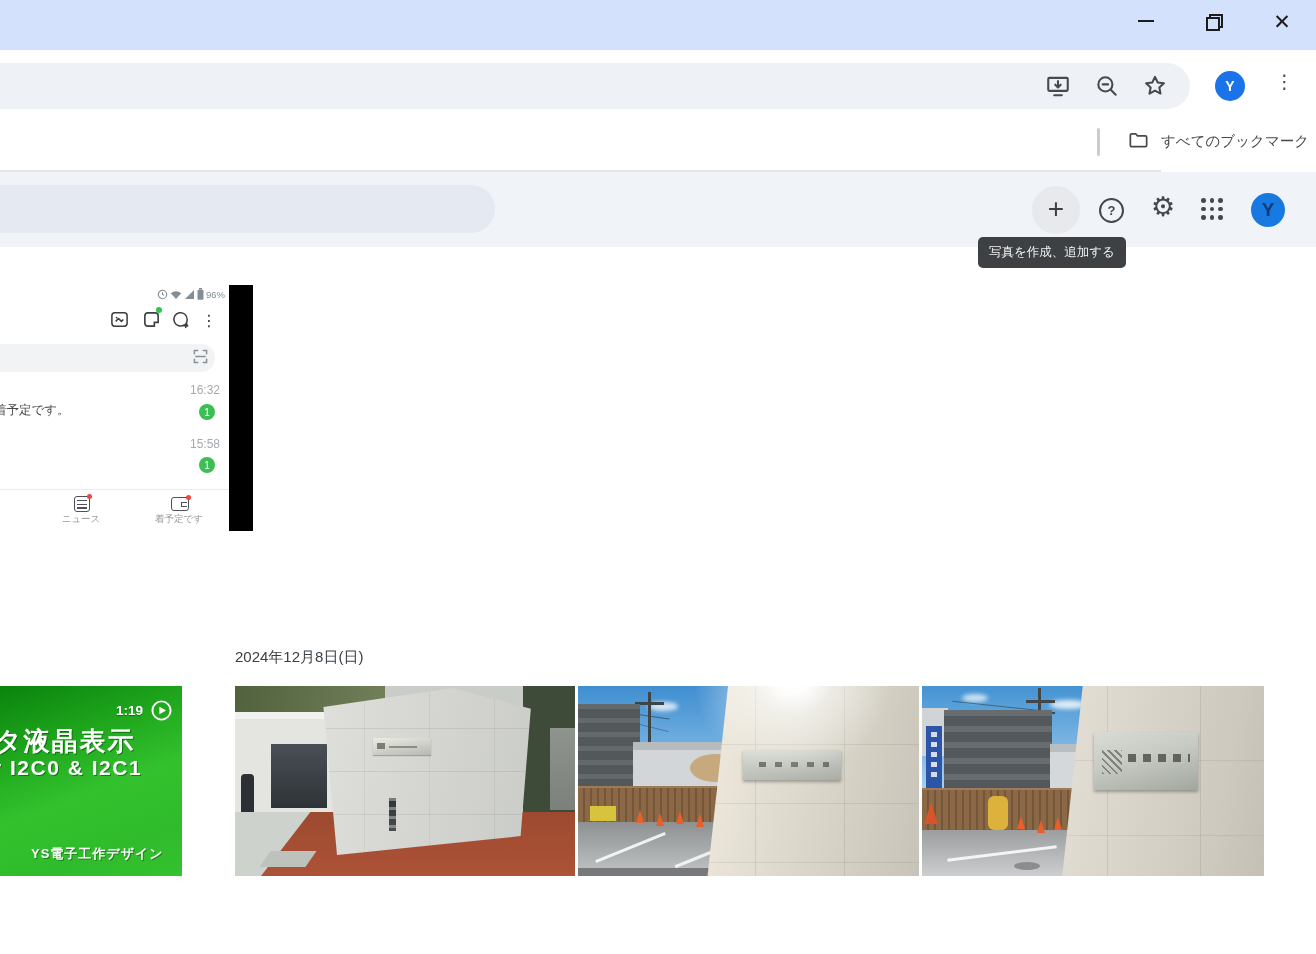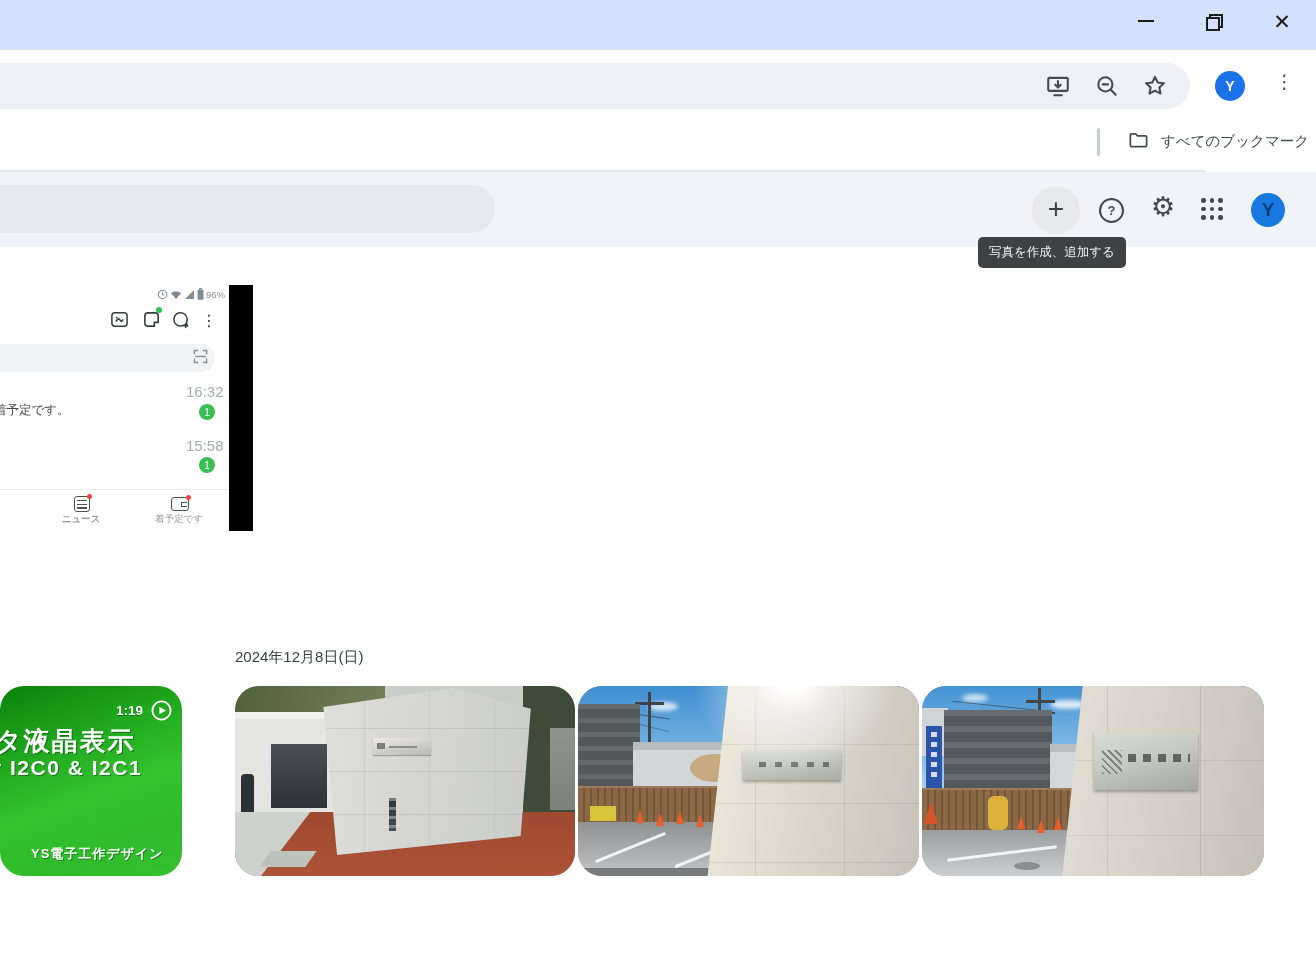--- a/index.html
+++ b/index.html
@@ -18,21 +18,21 @@
 
   
   .toolbar{left:0;top:50px;width:1316px;height:63px;background:#ffffff;}
   .omnibox{left:-40px;top:13px;width:1230px;height:46px;border-radius:23px;background:#eef1f6;}
   .tb-icon{width:26px;height:26px;color:#46494d;}
   .tb-avatar{left:1215px;top:21px;width:30px;height:30px;border-radius:50%;background:#1a73e8;
     color:#fff;font-size:14px;font-weight:bold;display:flex;align-items:center;justify-content:center;cursor:pointer;}
   .tb-menu{left:1275px;top:20px;font-size:19px;color:#46494d;cursor:pointer;width:18px;text-align:center;}
 
   
-  .bookmarks{left:0;top:113px;width:1161px;height:57px;background:#ffffff;border-bottom:2px solid #e4e6e9;padding-left:44px;}
+  .bookmarks{left:0;top:113px;width:1161px;height:57px;background:#ffffff;border-bottom:2px solid #e4e6e9;}
   .bm-divider{left:1097px;top:15px;width:3px;height:28px;background:#c7cdd6;border-radius:2px;}
   .bm-label{left:1161px;top:19px;font-size:14.5px;color:#45494e;white-space:nowrap;}
 
   
   .ph-header{left:0;top:172px;width:1316px;height:75px;background:#f0f3f8;}
   .ph-search{left:-30px;top:13px;width:525px;height:48px;border-radius:24px;background:#e4e9f2;cursor:text;}
   .ph-create{left:1032px;top:14px;width:48px;height:48px;border-radius:50%;background:#e7e9ec;
     display:flex;align-items:center;justify-content:center;cursor:pointer;}
   .ph-create span{font-size:28px;font-weight:300;color:#3d4043;line-height:1;margin-top:-2px;}
   .ph-help{left:1099px;top:26px;width:21px;height:21px;border:2px solid #45484b;border-radius:50%;
@@ -45,33 +45,33 @@
     color:#0d3c78;font-size:19px;font-weight:bold;display:flex;align-items:center;justify-content:center;cursor:pointer;}
   .tooltip{left:978px;top:237px;height:31px;background:#3d4144;border-radius:5px;padding:0 11px;
     color:#f2f2f2;font-size:12.5px;line-height:31px;white-space:nowrap;z-index:50;}
 
   
   .phone-tile{left:0;top:285px;width:253px;height:246px;background:#fff;overflow:hidden;cursor:pointer;}
   .st-row{right:28px;top:3px;display:flex;align-items:center;gap:2px;color:#838d93;}
   .st-row .pct{font-size:9.5px;}
   .ln-kebab{left:201px;top:26px;font-size:16px;color:#3b3e41;}
   .ln-search{left:-12px;top:59px;width:227px;height:28px;border-radius:14px;background:#f2f3f5;}
-  .ln-time{width:34px;text-align:right;font-size:15px;color:#a4aaae;position:absolute;left:186px;}
+  .ln-time{width:34px;text-align:right;font-size:12px;color:#a4aaae;position:absolute;left:186px;}
   .ln-badge{position:absolute;left:199px;width:16px;height:16px;border-radius:50%;background:#3bbf55;
     color:#fff;font-size:10px;display:flex;align-items:center;justify-content:center;}
   .ln-snippet{left:-6px;top:117px;font-size:12.5px;color:#4a4a4a;white-space:nowrap;}
   .ln-sep{left:0;top:204px;width:229px;height:1px;background:#ececec;}
   .tab-ic{position:absolute;border:1.6px solid #4e5256;border-radius:3px;background:#fff;}
   .red-dot{position:absolute;width:5px;height:5px;border-radius:50%;background:#f2453d;right:-3px;top:-3px;}
   .tab-label{position:absolute;font-size:9.5px;color:#96989a;text-align:center;white-space:nowrap;}
   .phone-black{left:229px;top:0;width:24px;height:246px;background:#000;}
 
   
   .date-header{left:235px;top:648px;font-size:15px;font-weight:500;color:#3b4045;}
-  .tile{position:absolute;top:686px;height:190px;overflow:hidden;cursor:pointer;border-radius:24px;}
+  .tile{position:absolute;top:686px;height:190px;overflow:hidden;cursor:pointer;}
   .video-tile{left:0;width:182px;background:linear-gradient(160deg,#0a830d 0%,#1ea51c 28%,#33c22e 55%,#2fbb2b 80%,#35c230 100%);}
   .vt-meta{position:absolute;top:13px;right:9px;display:flex;align-items:center;gap:7px;}
   .vt-dur{color:#fff;font-size:13.5px;font-weight:bold;text-shadow:0 1px 1px rgba(0,60,0,.5);}
   .vt-line1{position:absolute;left:-5px;top:38px;color:#fff;font-size:26px;font-weight:bold;letter-spacing:2px;
     text-shadow:1px 1px 0 rgba(0,70,0,.55);white-space:nowrap;}
   .vt-line2{position:absolute;left:-7px;top:70px;color:#fff;font-size:21px;font-weight:bold;letter-spacing:1.5px;
     text-shadow:1px 1px 0 rgba(0,70,0,.55);white-space:nowrap;}
   .vt-credit{position:absolute;left:31px;top:159px;color:#fff;font-size:13px;font-weight:bold;letter-spacing:1px;
     text-shadow:1px 1px 0 rgba(0,70,0,.5);white-space:nowrap;}
   .cone{position:absolute;width:0;height:0;border-left:4px solid transparent;border-right:4px solid transparent;
@@ -188,21 +188,21 @@
     <div class="abs ln-snippet">着予定です。</div>
     <div class="ln-time" style="top:152px;">15:58</div>
     <div class="ln-badge" style="top:172px;">1</div>
     <div class="abs ln-sep"></div>
     <div class="tab-ic" style="left:74px;top:211px;width:14px;height:14px;">
       <div style="margin:2.5px 2px;height:1.6px;background:#4e5256;"></div>
       <div style="margin:2px;height:1.6px;background:#4e5256;"></div>
       <div style="margin:2px;height:1.6px;background:#4e5256;"></div>
       <span class="red-dot"></span>
     </div>
-    <div class="tab-label" style="left:56px;top:228px;width:50px;font-weight:bold;">ニュース</div>
+    <div class="tab-label" style="left:56px;top:228px;width:50px;">ニュース</div>
     <div class="tab-ic" style="left:171px;top:212px;width:16px;height:12px;">
       <div style="position:absolute;right:1.5px;top:3.5px;width:5px;height:3px;border:1.3px solid #4e5256;border-right:none;"></div>
       <span class="red-dot"></span>
     </div>
     <div class="tab-label" style="left:151px;top:228px;width:56px;">着予定です</div>
     <div class="abs phone-black"></div>
   </div>
 
   <div class="abs date-header">2024年12月8日(日)</div>
 

